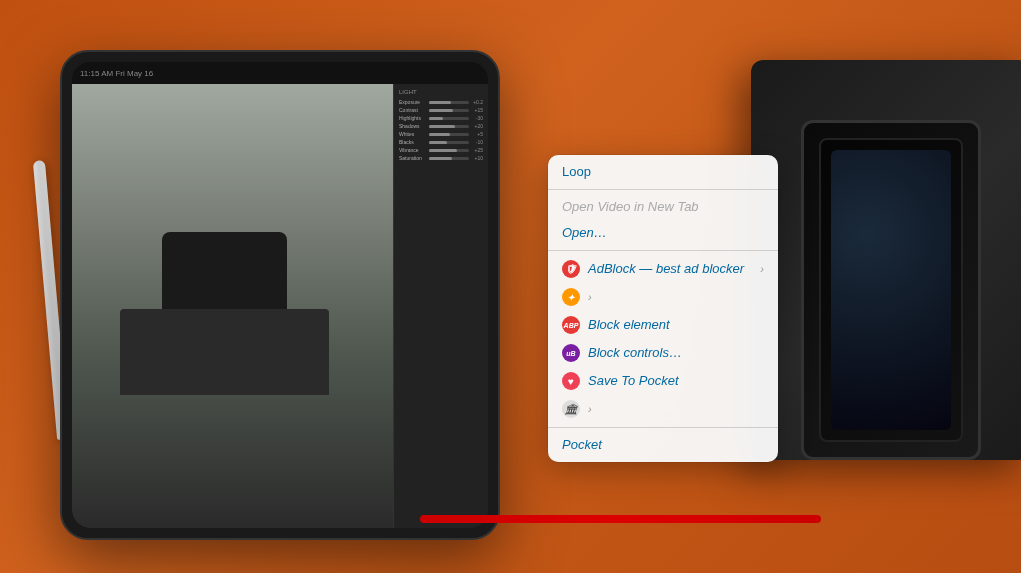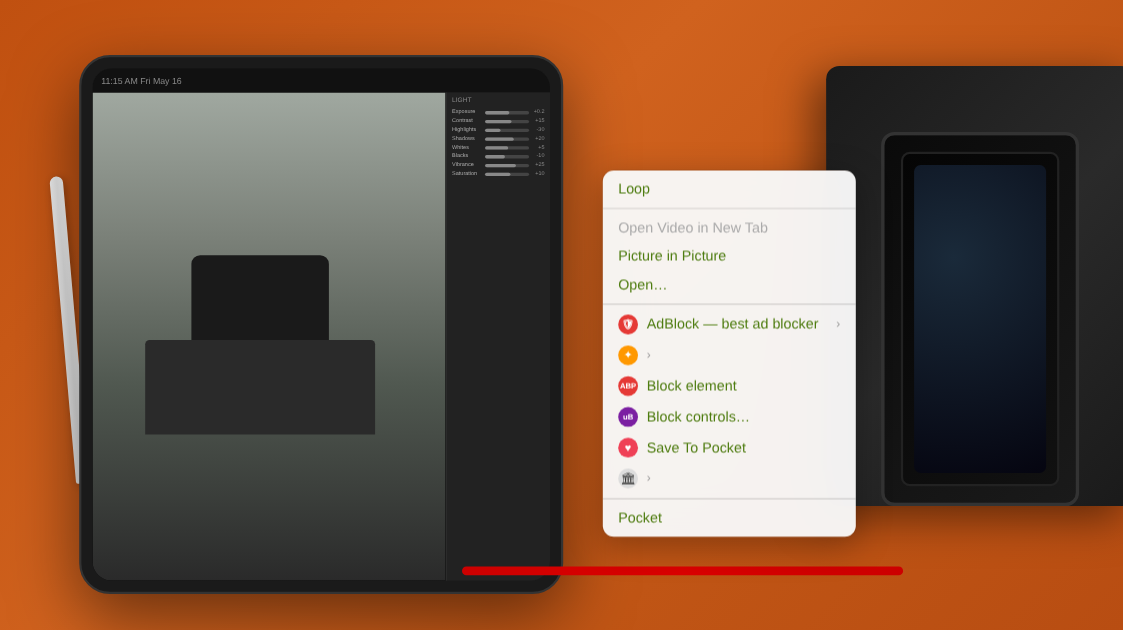--- a/index.html
+++ b/index.html
@@ -16,21 +16,21 @@
     
     .background {
       position: absolute;
       inset: 0;
       background: linear-gradient(135deg, #c05010 0%, #d0621e 40%, #c05515 70%, #b84d12 100%);
     }
 
     
     .ipad-container {
       position: absolute;
-      left: 42px;
+      left: 30px;
       top: 40px;
       width: 500px;
       height: 510px;
     }
 
     .ipad-body {
       position: absolute;
       left: 30px;
       top: 10px;
       width: 440px;
@@ -251,35 +251,36 @@
       overflow: hidden;
       z-index: 100;
     }
 
     .menu-section {
       padding: 4px 0;
     }
 
     .menu-section + .menu-section {
       border-top: 0.5px solid rgba(0,0,0,0.15);
+      font-style: italic;
     }
 
     .menu-item {
       display: flex;
       align-items: center;
       padding: 5px 14px;
       cursor: pointer;
       gap: 8px;
       min-height: 26px;
     }
 
     .menu-item-label {
       flex: 1;
       font-size: 13px;
-      color: #4d7c0f;
+      color: #0369a1;
       line-height: 1.2;
     }
 
     .menu-item-label.disabled {
       color: #aaa;
     }
 
     .menu-item-icon {
       width: 18px;
       height: 18px;
@@ -453,23 +454,20 @@
     <div class="menu-item">
       <span class="menu-item-label">Loop</span>
     </div>
   </div>
 
   <div class="menu-section">
     <div class="menu-item">
       <span class="menu-item-label disabled">Open Video in New Tab</span>
     </div>
     <div class="menu-item">
-      <span class="menu-item-label">Picture in Picture</span>
-    </div>
-    <div class="menu-item">
       <span class="menu-item-label">Open…</span>
     </div>
   </div>
 
   <div class="menu-section">
     <div class="menu-item">
       <div class="menu-item-icon icon-adblock">🛡</div>
       <span class="menu-item-label">AdBlock — best ad blocker</span>
       <span class="menu-item-arrow">›</span>
     </div>

